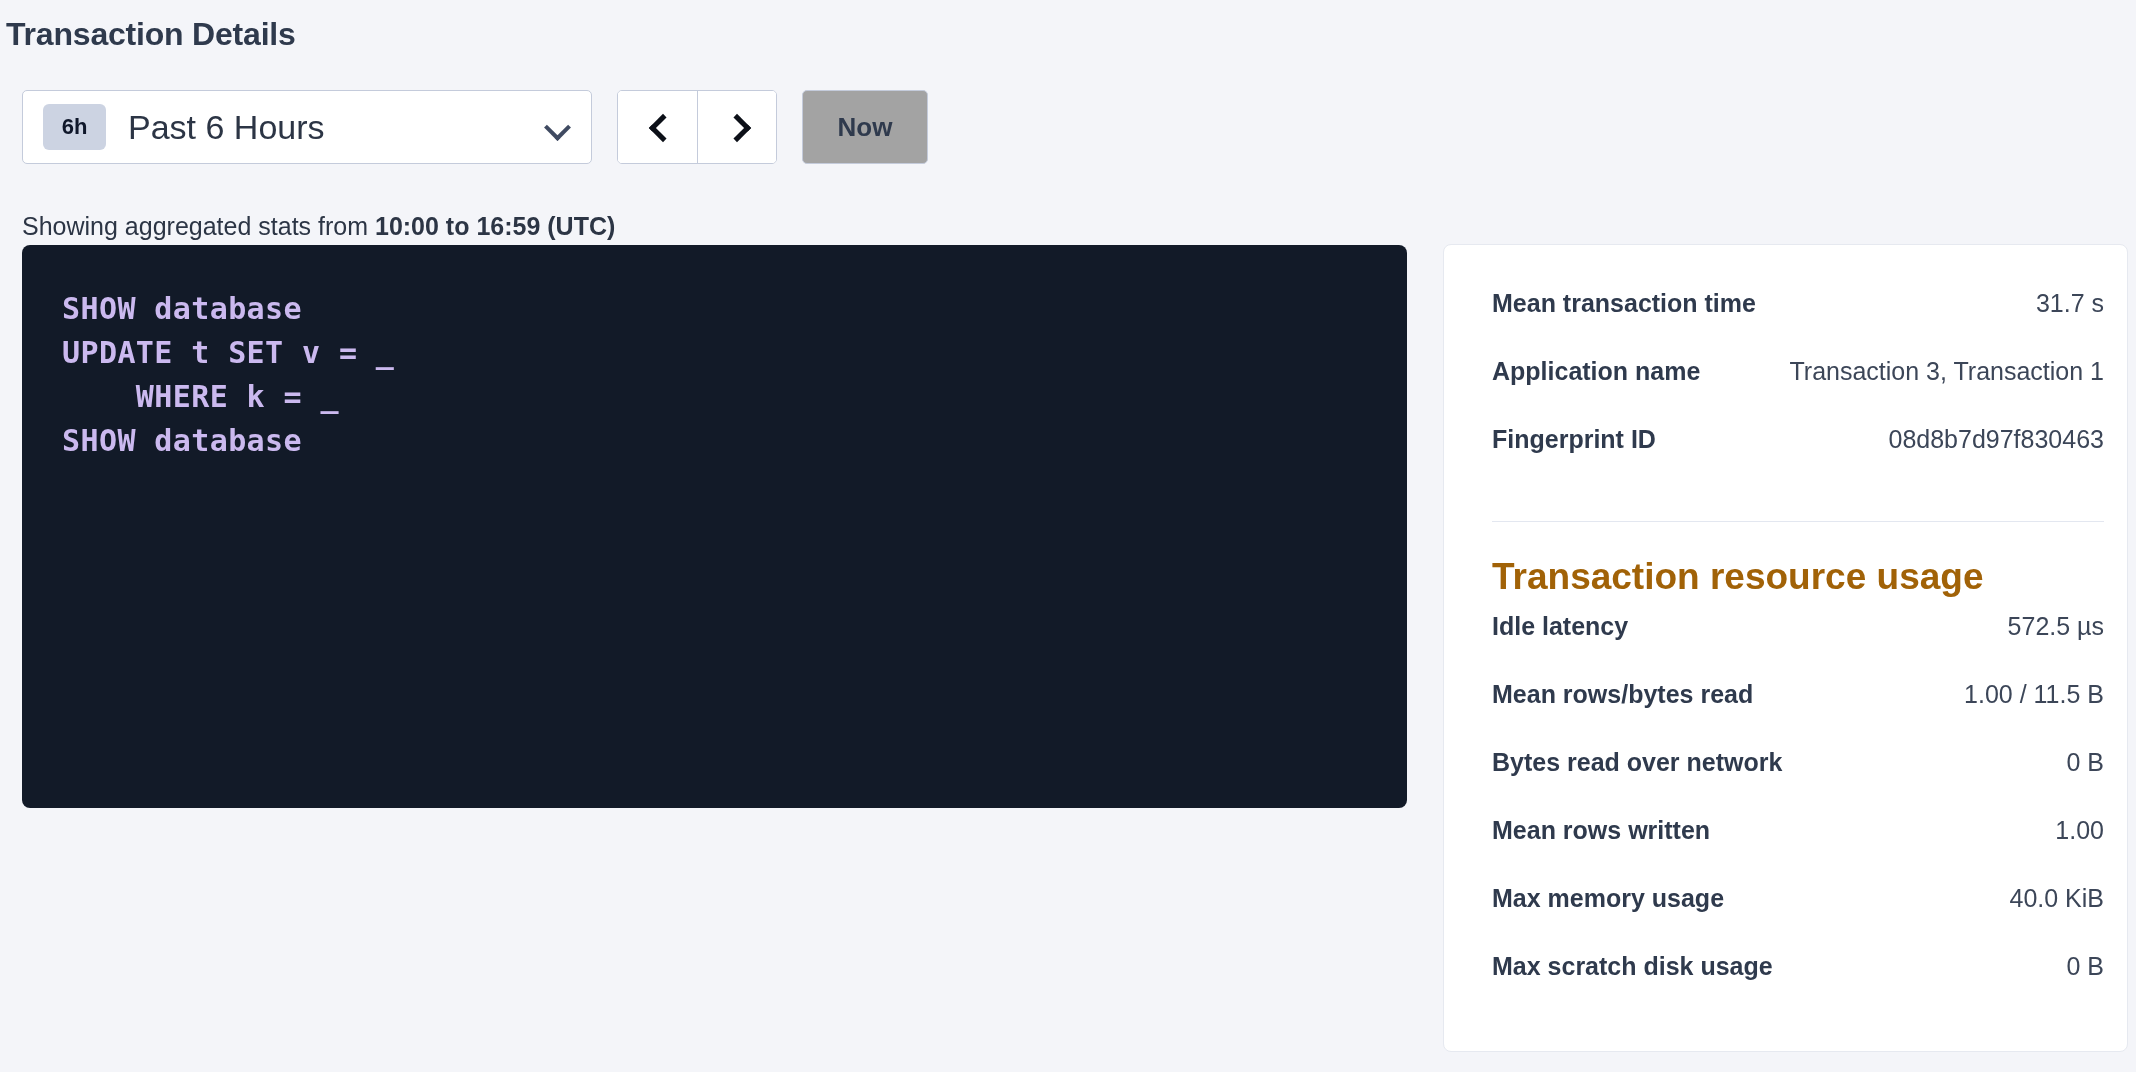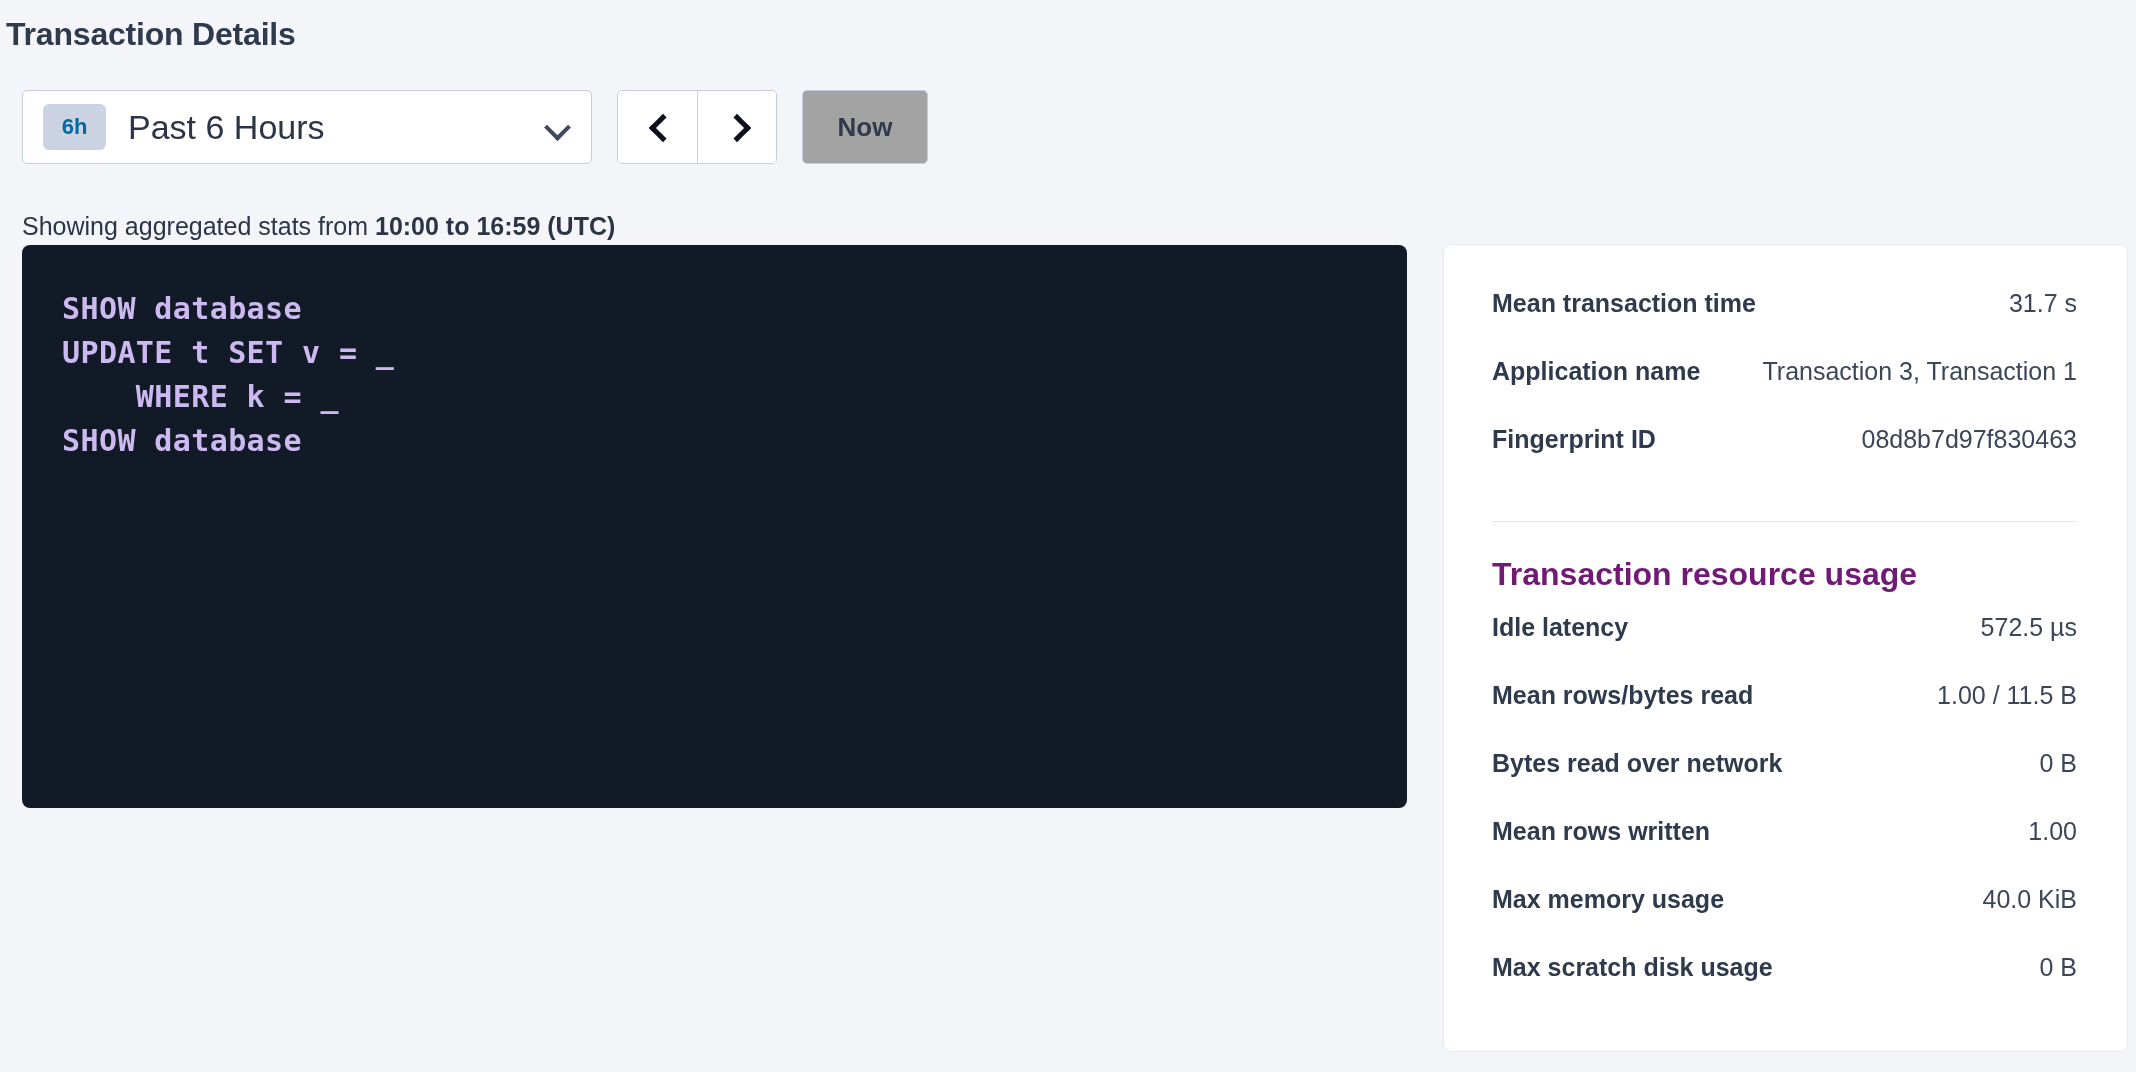--- a/index.html
+++ b/index.html
@@ -57,21 +57,21 @@
   .range-badge {
     display: flex;
     align-items: center;
     justify-content: center;
     min-width: 63px;
     height: 46px;
     background: #ccd3e2;
     border-radius: 6px;
     font-size: 22px;
     font-weight: 700;
-    color: #0369a1;
+    color: #0f172a;
     margin-right: 22px;
   }
 
   .range-label {
     font-size: 34px;
     color: #2c3545;
     font-weight: 400;
     flex: 1;
   }
 
@@ -196,21 +196,21 @@
   
   .stats-card {
     position: absolute;
     left: 1443px;
     top: 244px;
     width: 685px;
     height: 808px;
     background: #ffffff;
     border: 1px solid #e6e9f0;
     border-radius: 8px;
-    padding: 44px 50px 0 48px;
+    padding: 44px 23px 0 48px;
   }
 
   .stat-row {
     display: flex;
     align-items: baseline;
     justify-content: space-between;
     gap: 18px;
     height: 68px;
   }
 
@@ -229,24 +229,24 @@
     text-align: right;
   }
 
   .divider {
     height: 1px;
     background: #e3e7f0;
     margin: 28px 0 34px 0;
   }
 
   .section-title {
-    font-size: 32px;
-    font-weight: 700;
-    color: #701a75;
-    margin-bottom: 20px;
+    font-size: 37px;
+    font-weight: 700;
+    color: #a16207;
+    margin-bottom: 14px;
   }
 </style>
 </head>
 <body>
 
 <div class="page">
 
   <h1 class="page-title">Transaction Details</h1>
 
   <div class="toolbar">

